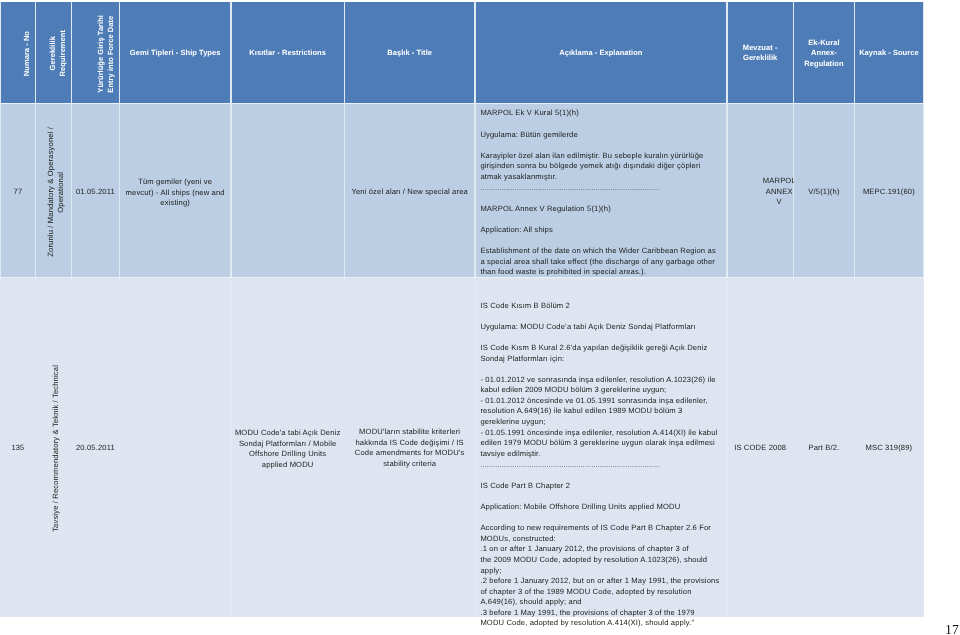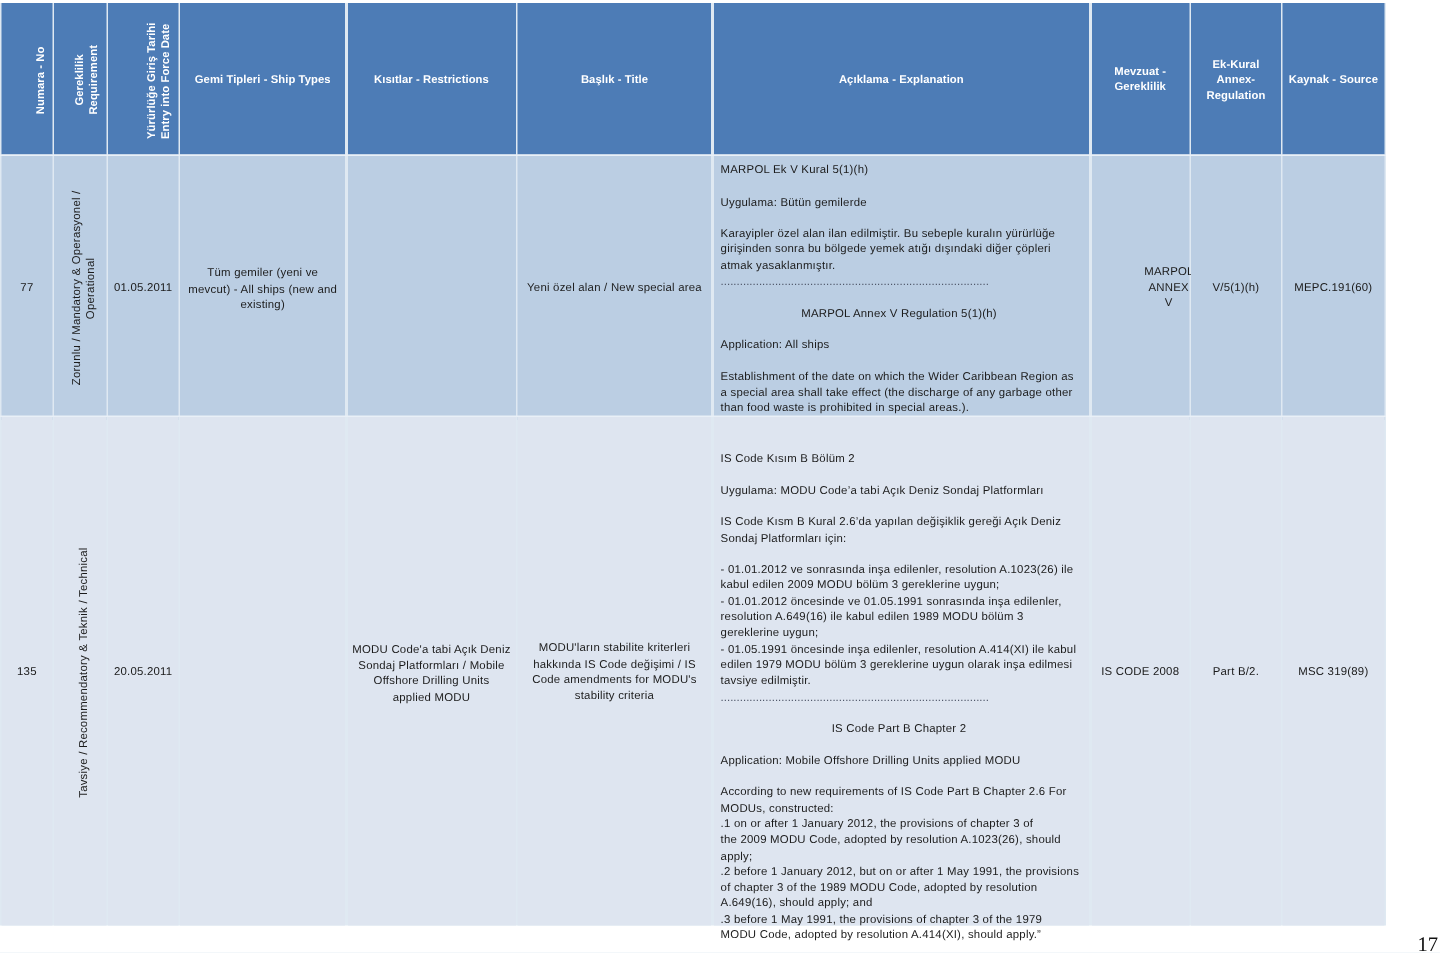--- a/index.html
+++ b/index.html
@@ -29,21 +29,21 @@
   .vrt{display:flex;align-items:center;justify-content:center;
         box-sizing:border-box;padding-left:4px;}
   .vrt .grp{writing-mode:vertical-rl;transform:rotate(180deg);text-align:center;
             line-height:9.6px;}
   .vrt .grp span{display:block;}
   .ex{padding:5.4px 8px 0px 4.9px;}
   .r2.ex{padding-top:23px;}
   .ex .blk{display:block;}
   .ex .blk span{display:block;white-space:pre;}
   .ex .blk + .blk{margin-top:10.5px;}
-  .ex .blk.afterdots{margin-top:9.5px;text-align:center;}
+  .ex .blk.afterdots{margin-top:9.5px;}
   .ex .blk span.dotl{color:#4b5365;letter-spacing:0.02px;overflow:hidden;
         line-height:12.4px;}
   .hline{position:absolute;left:0px;width:924px;height:1.2px;background:#e9f0f7;}
   #pgnum{position:absolute;left:945px;top:622.6px;font-family:"Liberation Serif",serif;
          font-size:13.8px;line-height:13.8px;color:#111111;}
 </style>
 </head>
 <body>
 
 <div id="page">

